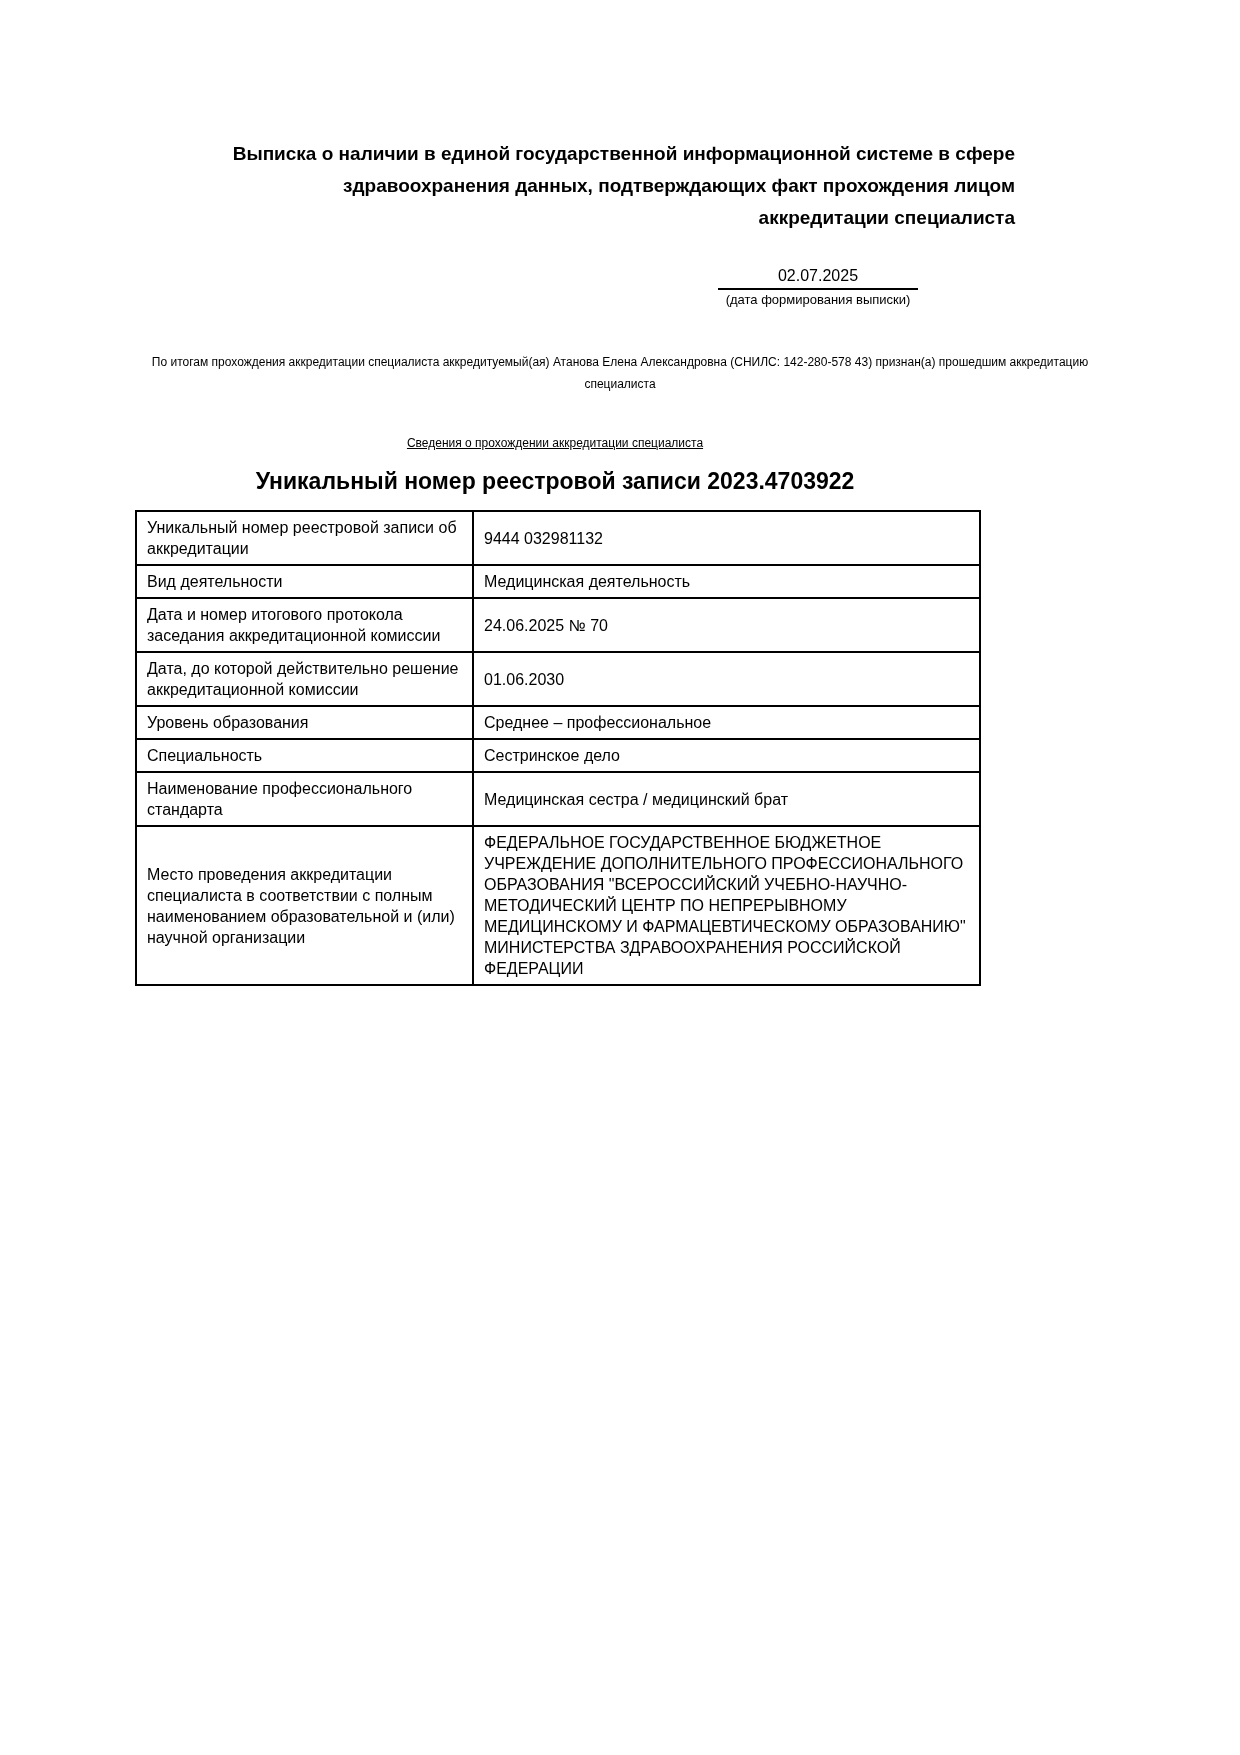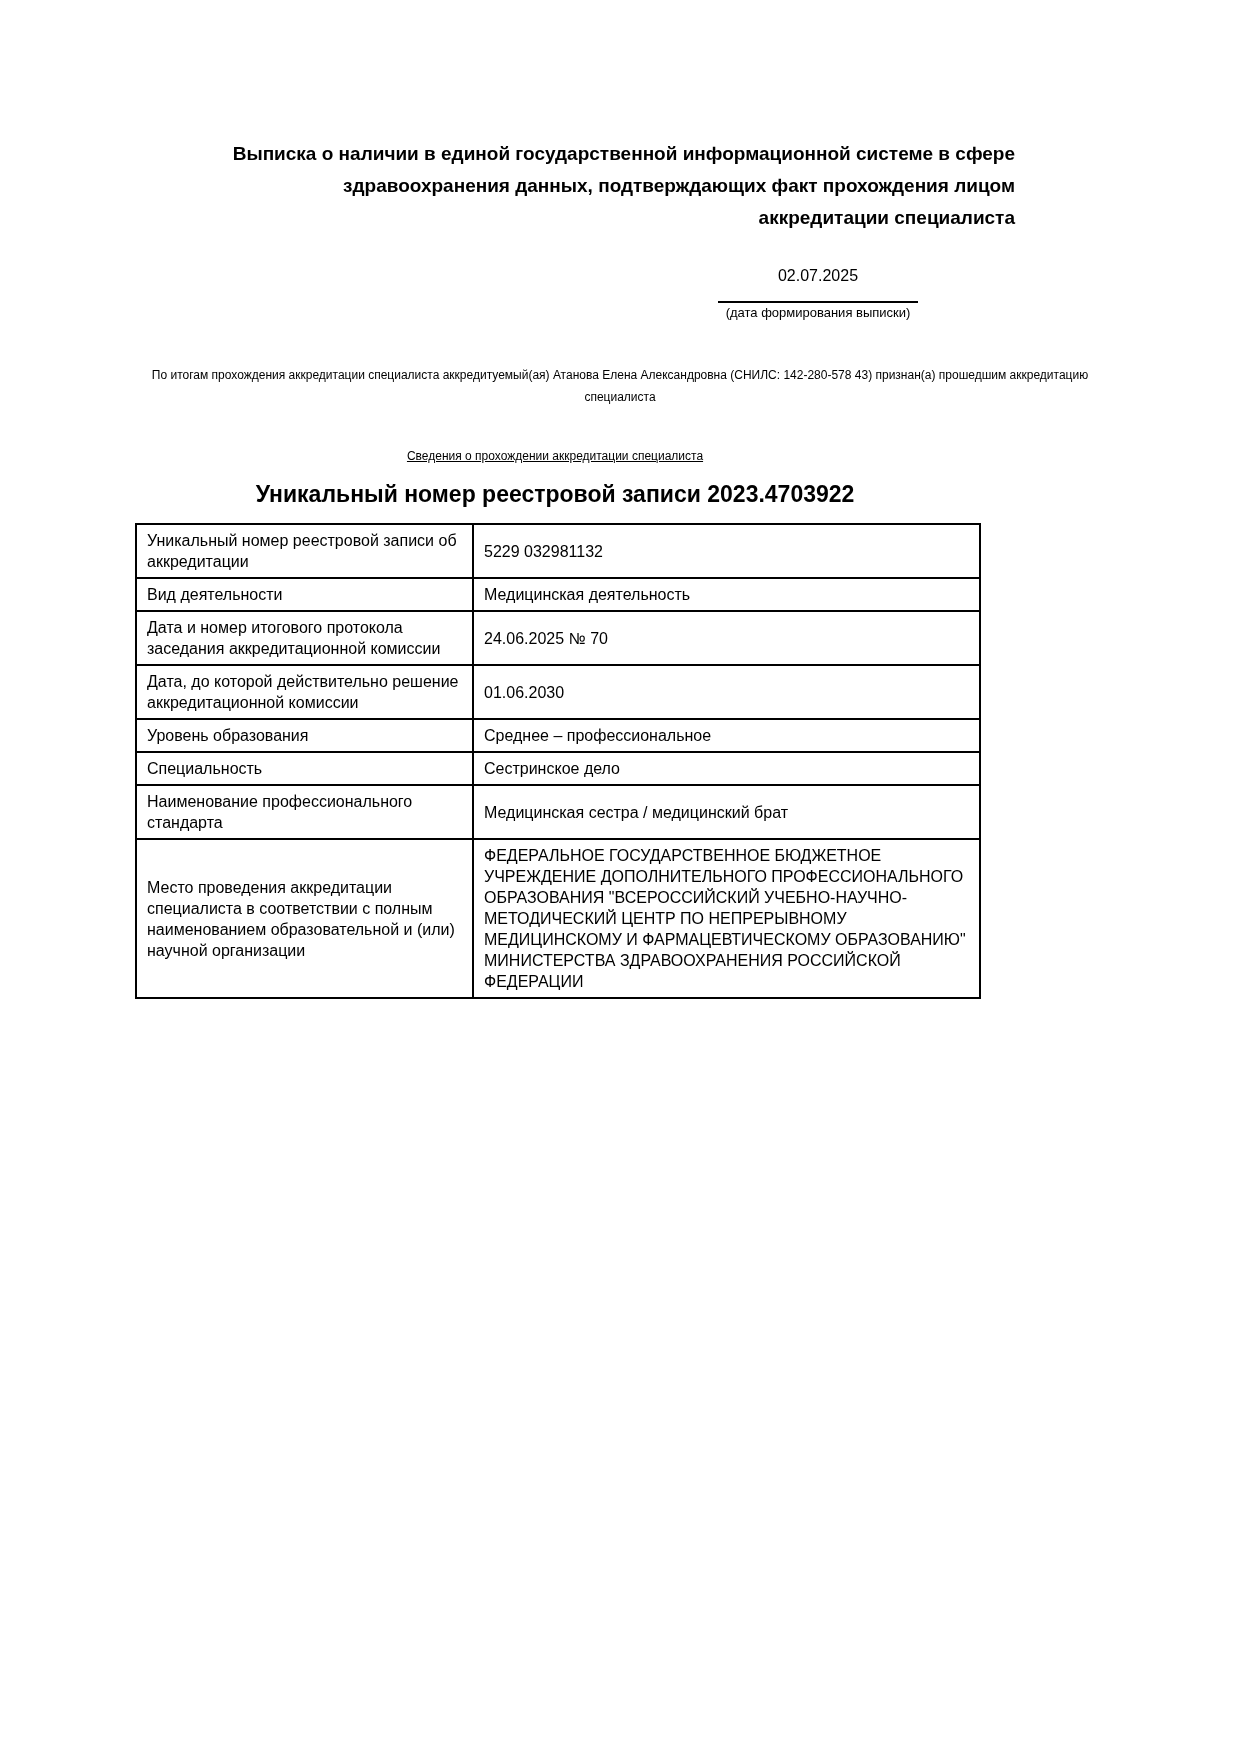--- a/index.html
+++ b/index.html
@@ -31,21 +31,21 @@
   .date-block {
     width: 300px;
     margin-left: 668px;
     margin-top: 32px;
     text-align: center;
     font-size: 16px;
   }
   .date-value {
     display: inline-block;
     min-width: 200px;
-    padding-bottom: 15px;
+    padding-bottom: 2px;
     border-bottom: 2px solid #000000;
     line-height: 20px;
   }
   .date-caption {
     font-size: 13px;
     line-height: 19px;
   }
   .summary {
     margin: 42px auto 0 auto;
     width: 990px;
@@ -105,21 +105,21 @@
   <div class="content">
 
     <div class="section-heading">Сведения о прохождении аккредитации специалиста</div>
 
     <div class="registry-heading">Уникальный номер реестровой записи 2023.4703922</div>
 
     <table class="acc-table">
       <tbody>
         <tr>
           <td class="cell-label">Уникальный номер реестровой записи об аккредитации</td>
-          <td class="cell-value">5229 032981132</td>
+          <td class="cell-value">9444 032981132</td>
         </tr>
         <tr>
           <td class="cell-label">Вид деятельности</td>
           <td class="cell-value">Медицинская деятельность</td>
         </tr>
         <tr>
           <td class="cell-label">Дата и номер итогового протокола заседания аккредитационной комиссии</td>
           <td class="cell-value">24.06.2025 № 70</td>
         </tr>
         <tr>

